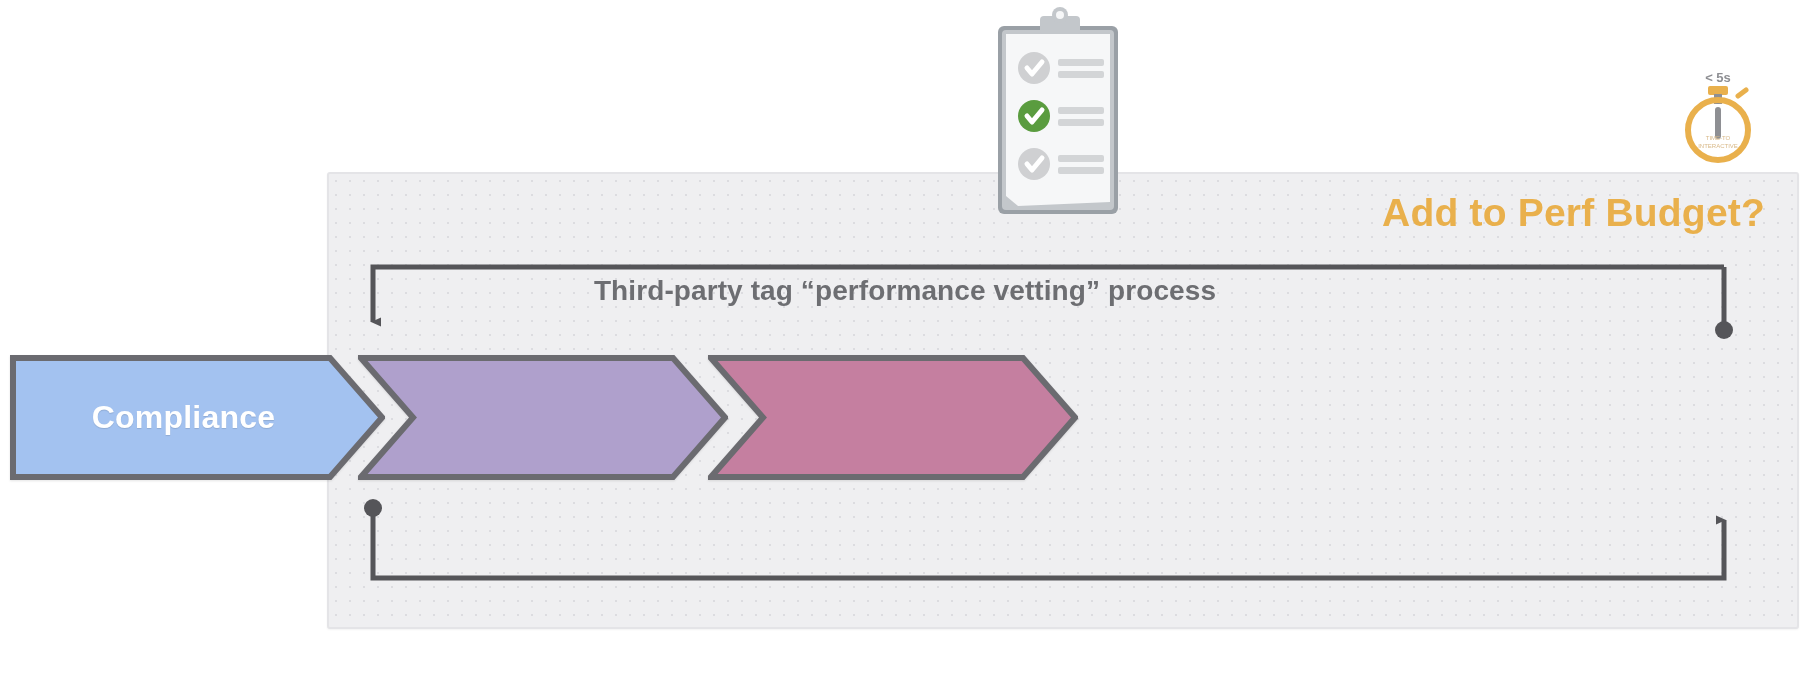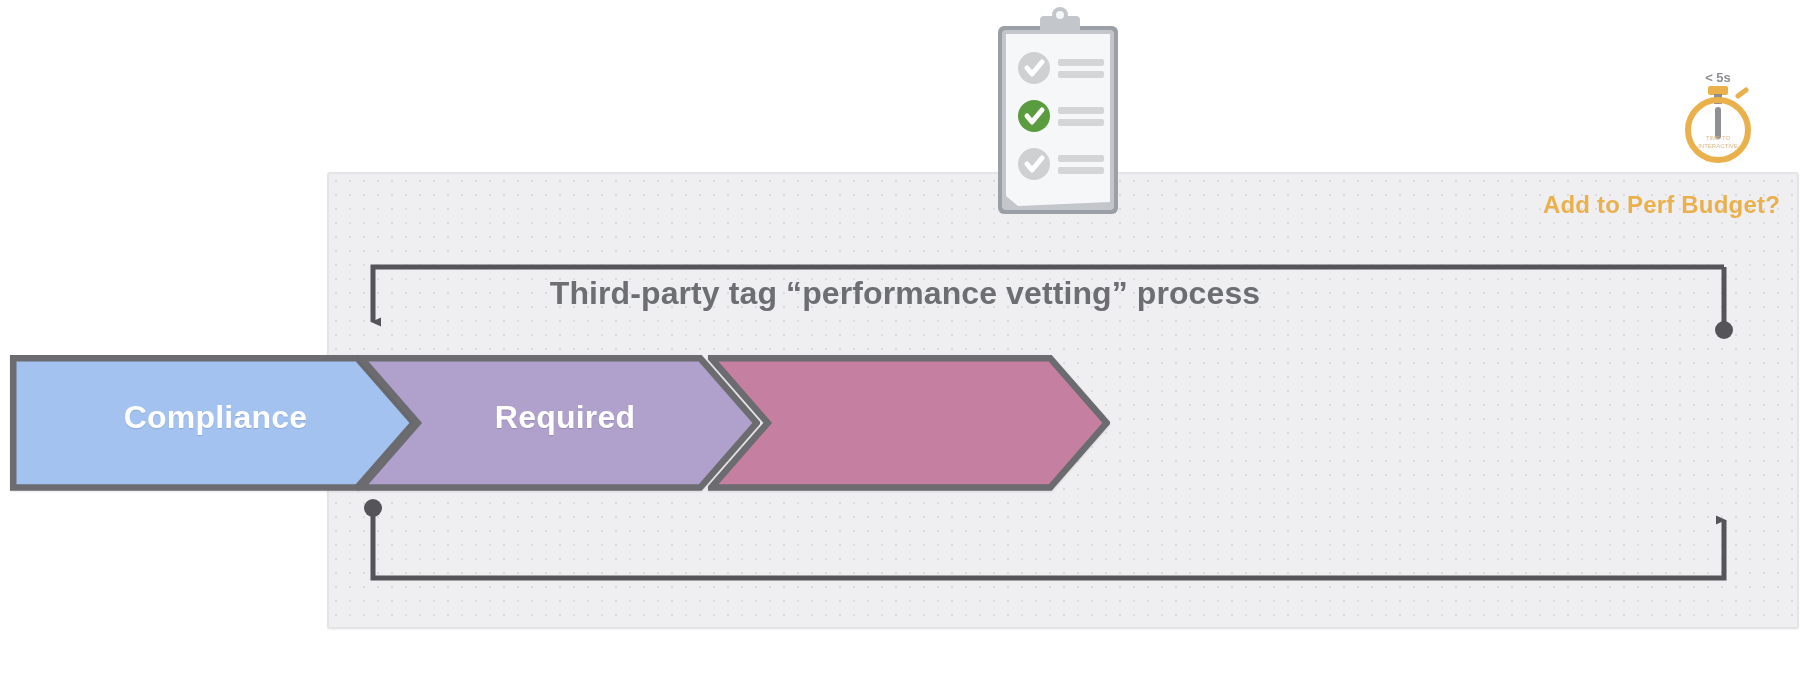--- a/index.html
+++ b/index.html
@@ -13,43 +13,42 @@
     position:absolute;left:327px;top:172px;width:1468px;height:453px;
     background-color:#efeff1;
     background-image:radial-gradient(#dcdce0 1px, transparent 1.2px);
     background-size:14px 14px;
     border:2px solid #e4e4e7;
     border-radius:3px;
     box-shadow:0 1px 2px rgba(0,0,0,.05);
   }
 
   .panel-title{
-    position:absolute;right:17px;top:17px;
-    font-size:24px;font-weight:bold;letter-spacing:.2px;
+    position:absolute;right:32px;top:17px;
+    font-size:39px;font-weight:bold;letter-spacing:.2px;
     color:#e9b04c;white-space:nowrap;
   }
 
   .flow-title{
     position:absolute;left:0;right:0;top:275px;text-align:center;
-    font-size:32px;font-weight:bold;color:#6d6e72;
+    font-size:28px;font-weight:bold;color:#6d6e72;
     letter-spacing:.1px;
   }
 
   
   .loops{position:absolute;left:0;top:0;width:1810px;height:690px;
          pointer-events:none;}
 
   
   .chev-band{position:absolute;left:0;top:355px;width:1810px;height:125px;}
   .chev{
     position:absolute;top:0;height:125px;
     display:flex;align-items:center;justify-content:center;
     color:#ffffff;font-size:32px;font-weight:bold;letter-spacing:.2px;
     filter:drop-shadow(0 1px 1px rgba(0,0,0,.10));
-    padding-left:32px;
   }
   .chev span{position:relative;z-index:2;transform:translateX(-10px);
              text-shadow:0 1px 1px rgba(0,0,0,.12);}
   .chev .shape{position:absolute;inset:0;z-index:1;}
   .chev.first span{transform:translateX(-14px);}
 
   
   .clipboard{position:absolute;left:988px;top:6px;width:140px;height:215px;}
   
   .stopwatch{position:absolute;left:1668px;top:68px;width:100px;height:100px;}
@@ -93,21 +92,20 @@
       <svg class="shape" viewBox="0 0 375 125" preserveAspectRatio="none">
         <path d="M3,3 L320,3 L372,62.5 L320,122 L3,122 Z" fill="#a3c2f0" stroke="#6b6b70" stroke-width="6" stroke-linejoin="miter"></path>
       </svg>
       <span>Compliance</span>
     </div>
 
     <div class="chev" style="left:358px;width:370px;">
       <svg class="shape" viewBox="0 0 370 125" preserveAspectRatio="none">
         <path d="M3,3 L315,3 L367,62.5 L315,122 L3,122 L55,62.5 Z" fill="#afa0cc" stroke="#6b6b70" stroke-width="6" stroke-linejoin="miter"></path>
       </svg>
-      <span>Required</span>
     </div>
 
     <div class="chev" style="left:708px;width:370px;">
       <svg class="shape" viewBox="0 0 370 125" preserveAspectRatio="none">
         <path d="M3,3 L315,3 L367,62.5 L315,122 L3,122 L55,62.5 Z" fill="#c57fa0" stroke="#6b6b70" stroke-width="6" stroke-linejoin="miter"></path>
       </svg>
     </div>
 
 
   </div>

